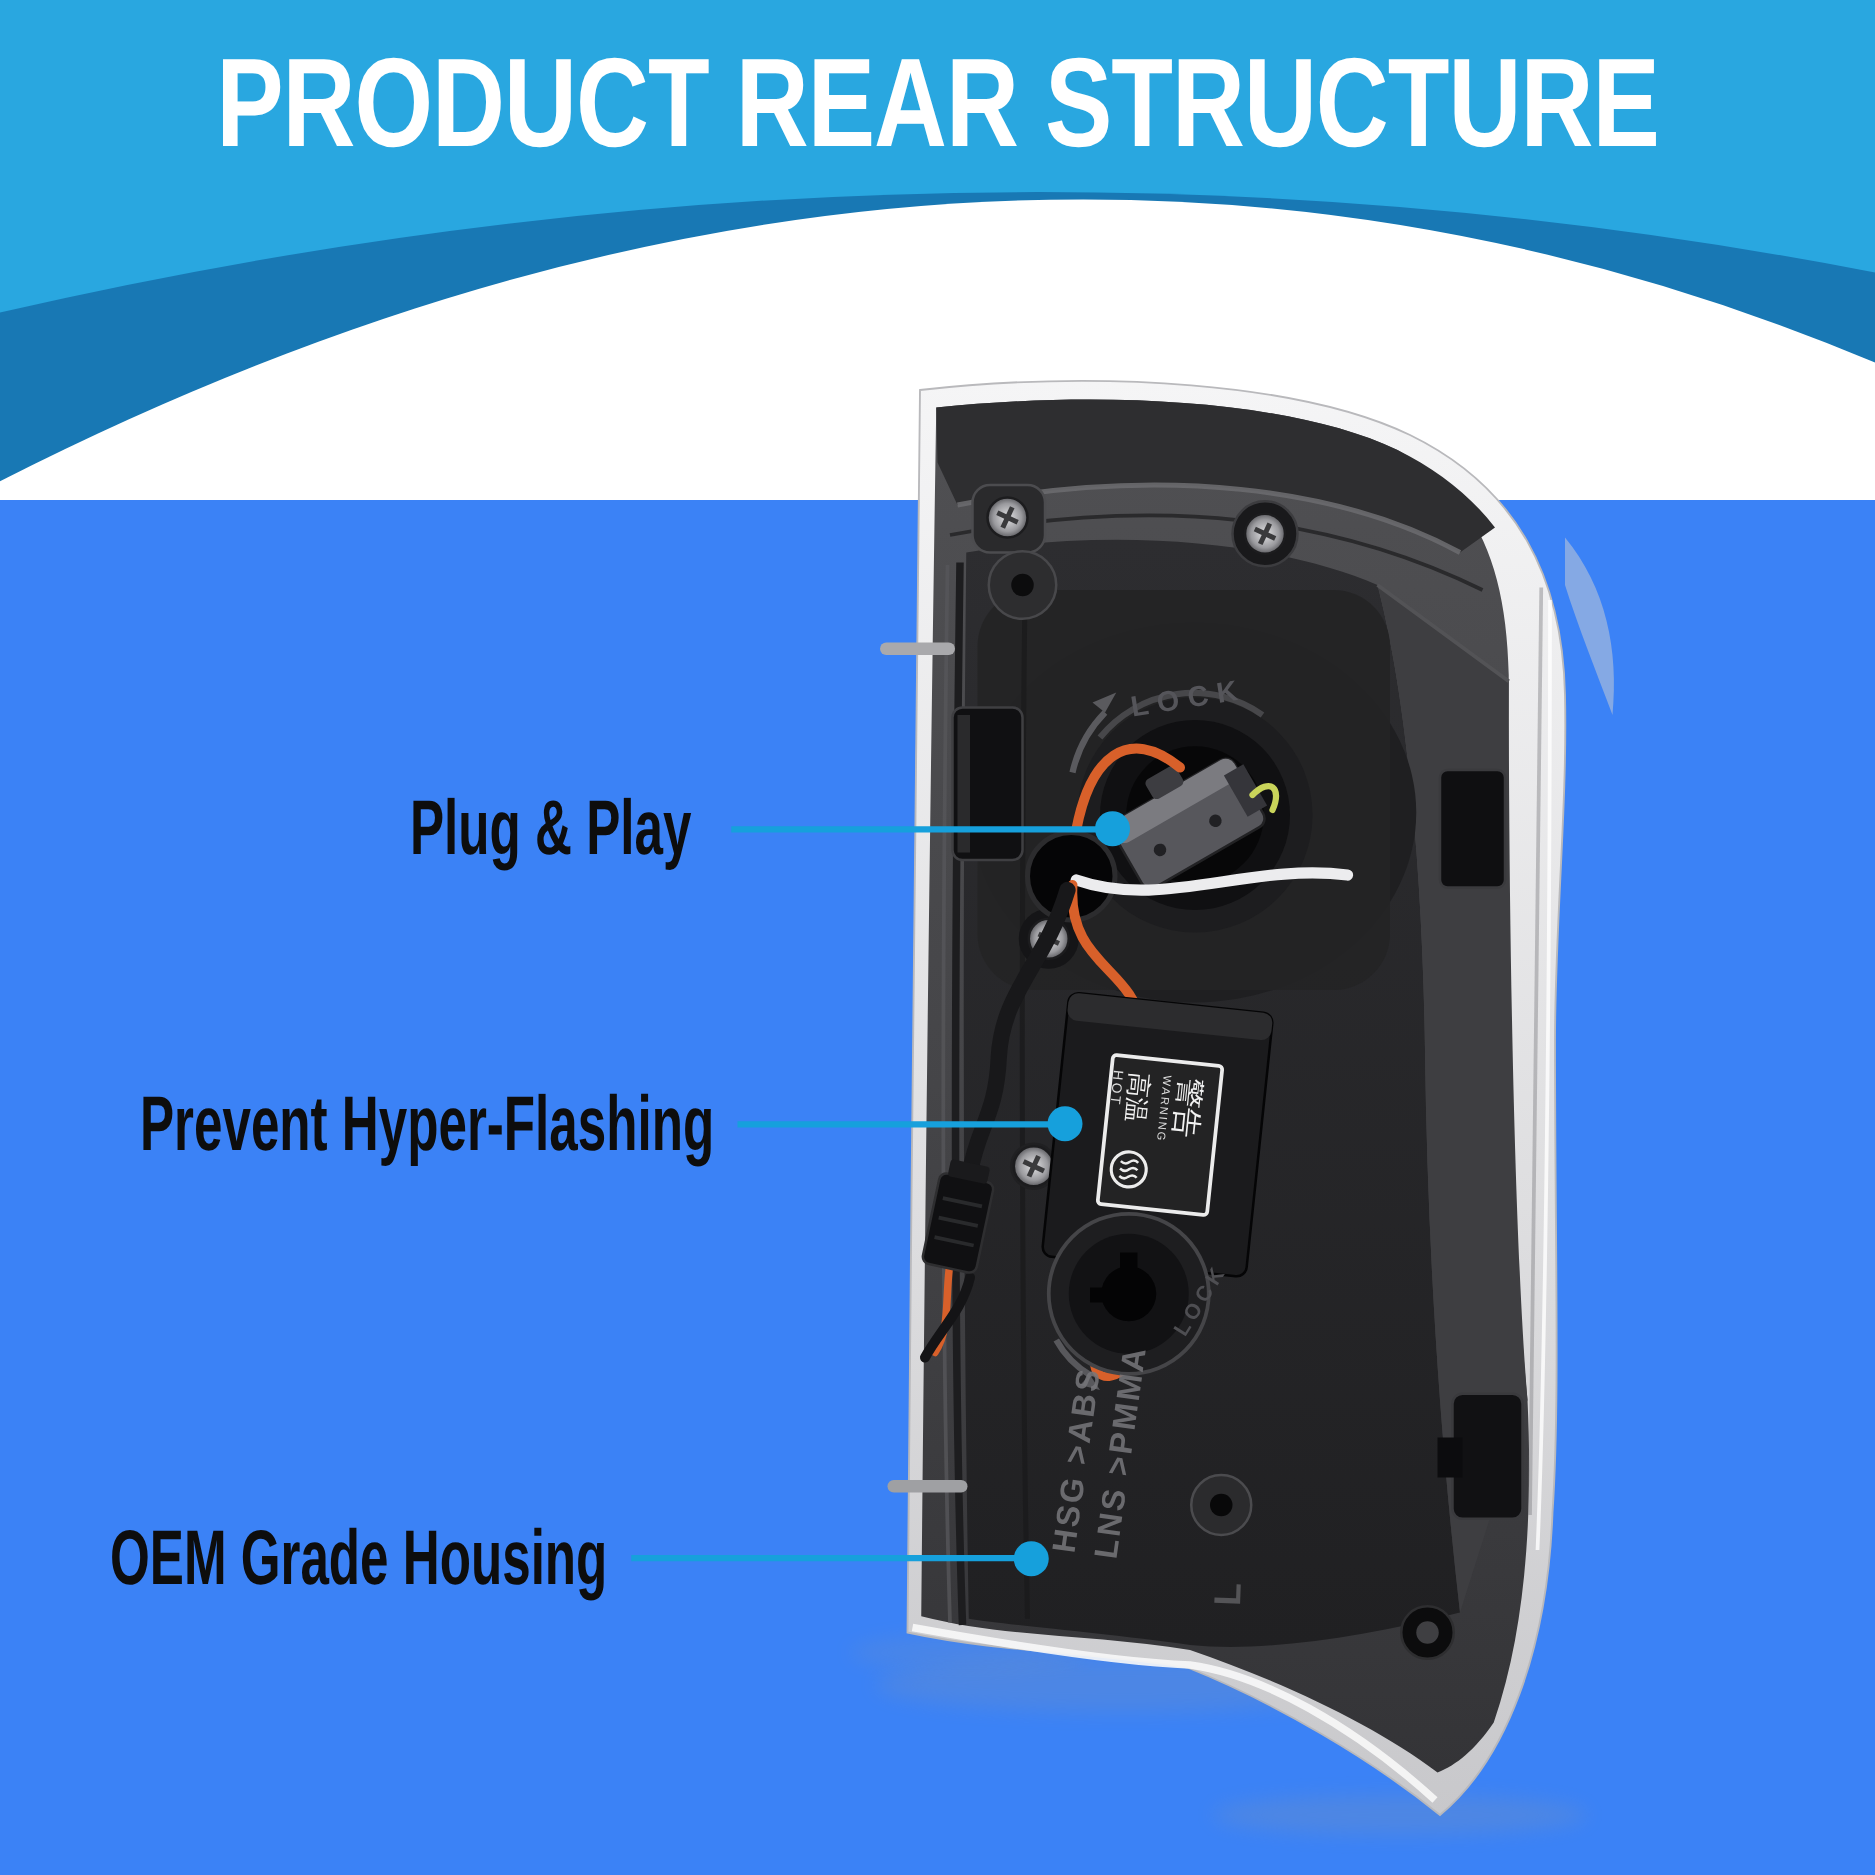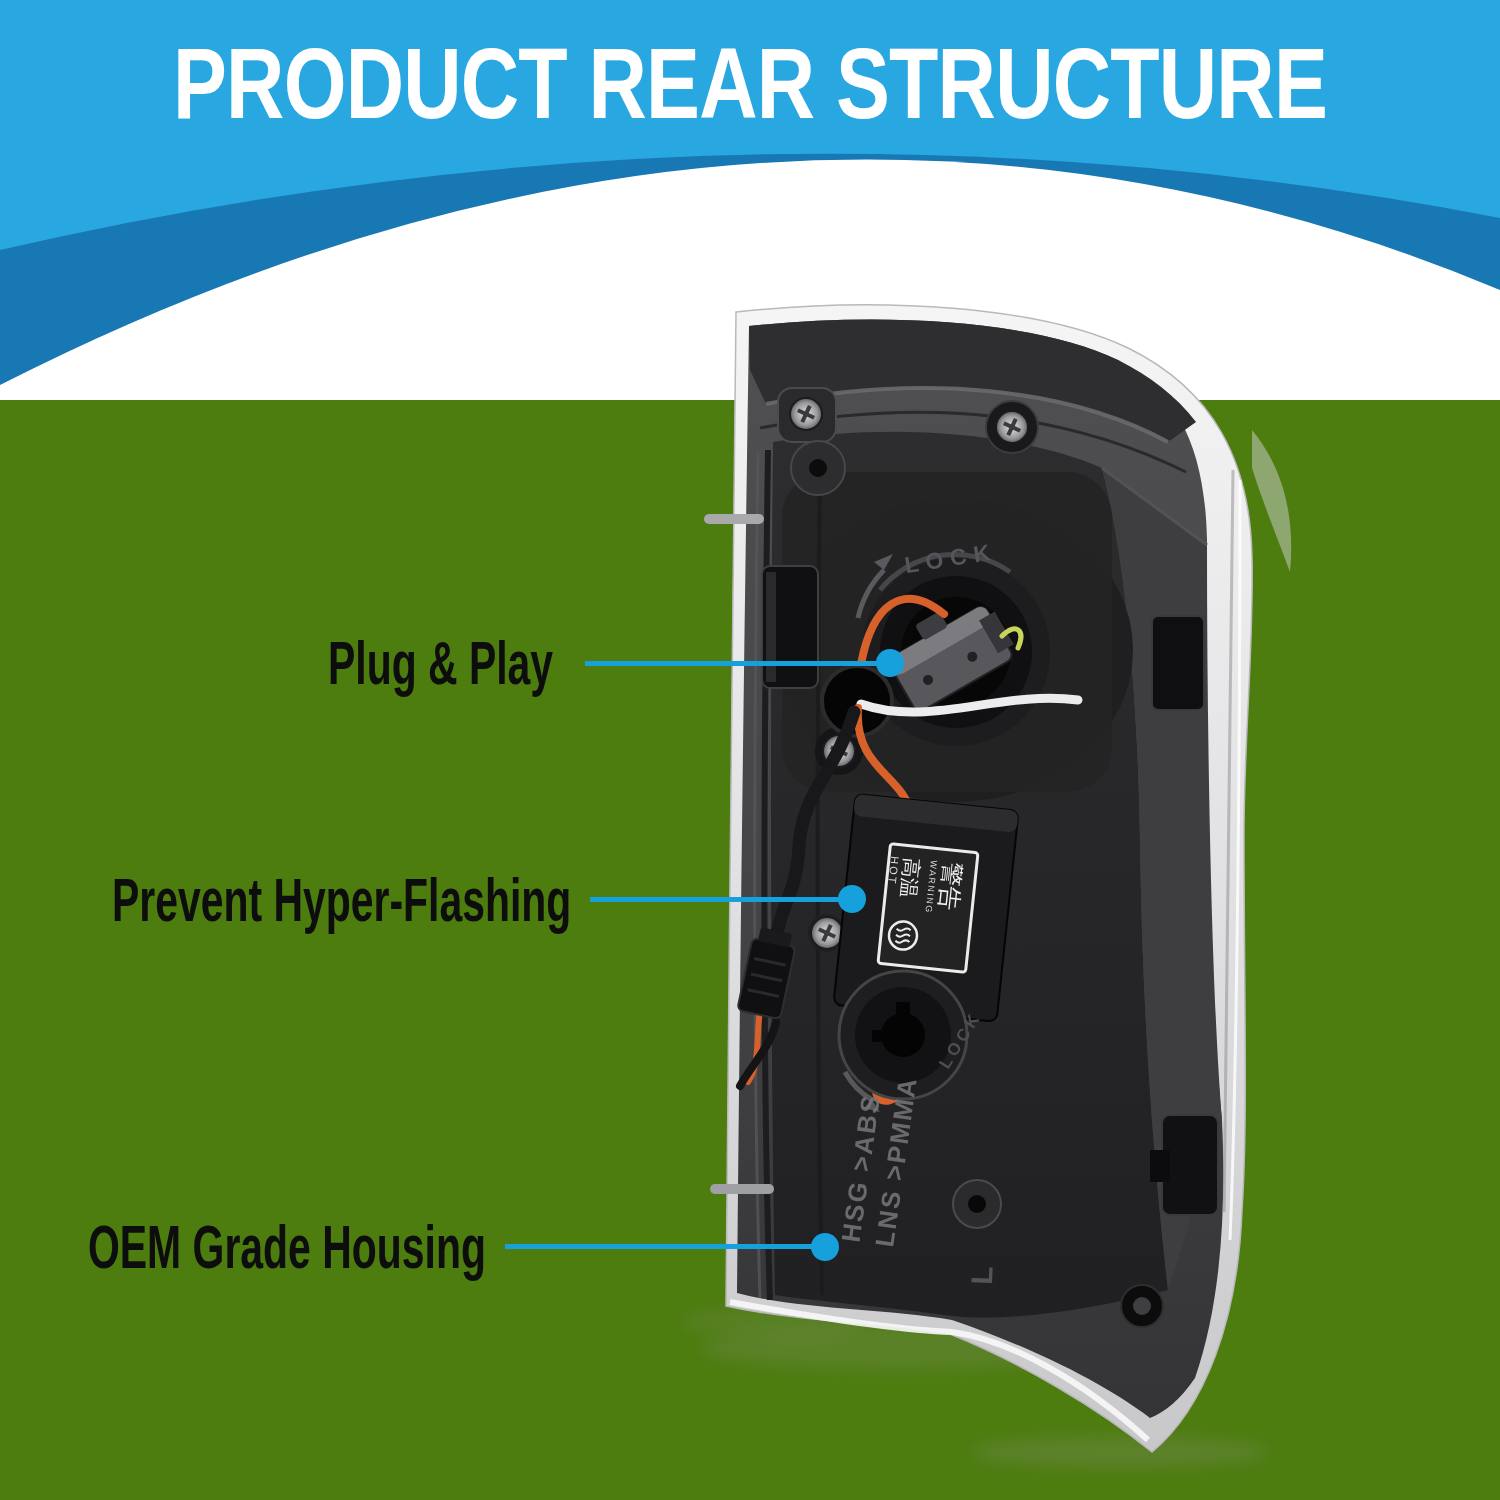--- a/index.html
+++ b/index.html
@@ -1,16 +1,16 @@
 <!DOCTYPE html>
 <html><head>
 <meta charset="utf-8">
 <style>
   html,body{margin:0;padding:0;background:#ffffff;}
-  .stage{position:relative;width:1500px;height:1500px;overflow:hidden;background:#4d7c0f;
+  .stage{position:relative;width:1500px;height:1500px;overflow:hidden;background:#3b82f6;
          font-family:"Liberation Sans","DejaVu Sans",sans-serif;}
   .banner-svg{position:absolute;left:0;top:0;}
   .page-title{position:absolute;left:0;top:26px;width:1500px;text-align:center;margin:0;
     color:#ffffff;font-size:101px;font-weight:bold;letter-spacing:-1px;white-space:nowrap;
     transform:scaleX(0.80);transform-origin:50% 50%;}
   .callout-label{position:absolute;color:#0d0d0d;font-size:62px;font-weight:bold;line-height:72px;
     white-space:nowrap;transform:scaleX(0.66);transform-origin:left center;}
   .callout-line{position:absolute;height:5px;}
   .callout-dot{position:absolute;width:28px;height:28px;border-radius:50%;}
   .product-svg{position:absolute;left:0;top:0;}

